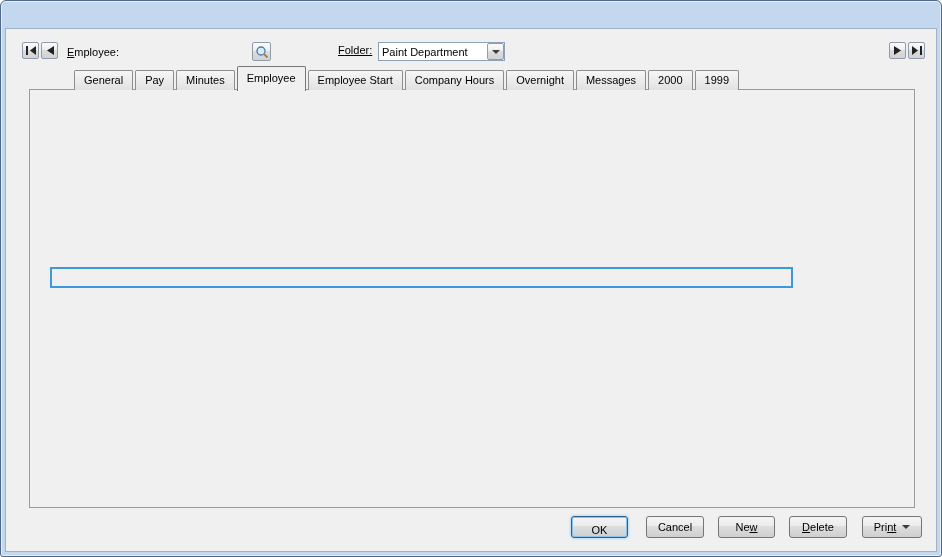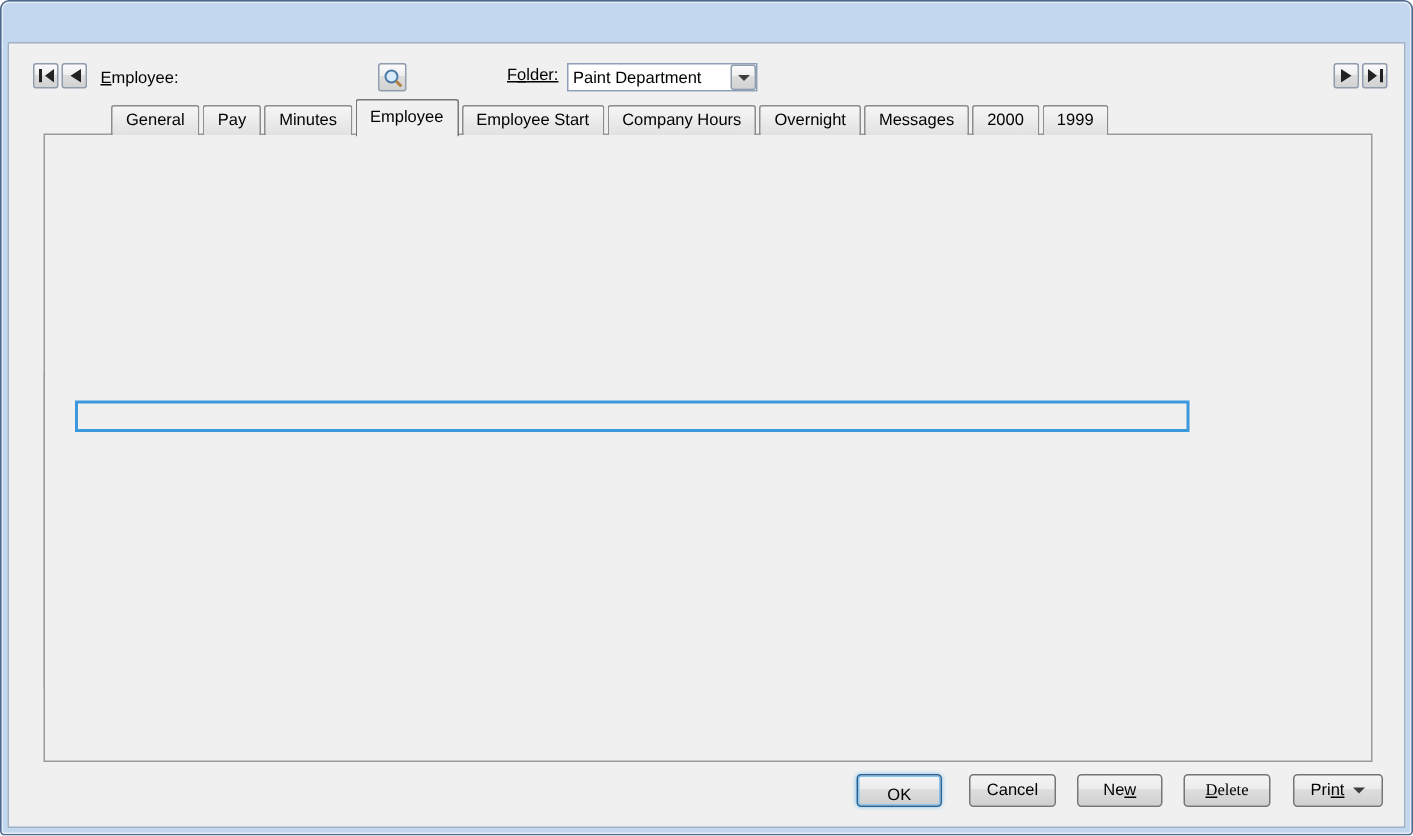--- a/index.html
+++ b/index.html
@@ -252,20 +252,20 @@
 
   <button class="btn default" style="left:570px;top:515px;width:57px;">
       <span><span>OK</span><u></u><span></span></span>
     </button>
   <button class="btn" style="left:645px;top:515px;width:58px;">
       <span><span>Cancel</span><u></u><span></span></span>
     </button>
   <button class="btn" style="left:717px;top:515px;width:57px;">
       <span><span>Ne</span><u>w</u><span></span></span>
     </button>
-  <button class="btn" style="left:788px;top:515px;width:58px;font-family:Liberation Serif, serif;">
+  <button class="btn" style="left:788px;top:515px;width:58px;">
       <span><span></span><u>D</u><span>elete</span></span>
     </button>
   <button class="btn" style="left:861px;top:515px;width:60px;">
       <span><span>Pri</span><u>nt</u><span></span></span>
       <span class="tri-down" style="margin-left:6px;"></span>
     </button>
 </div>
 
 </body></html>

